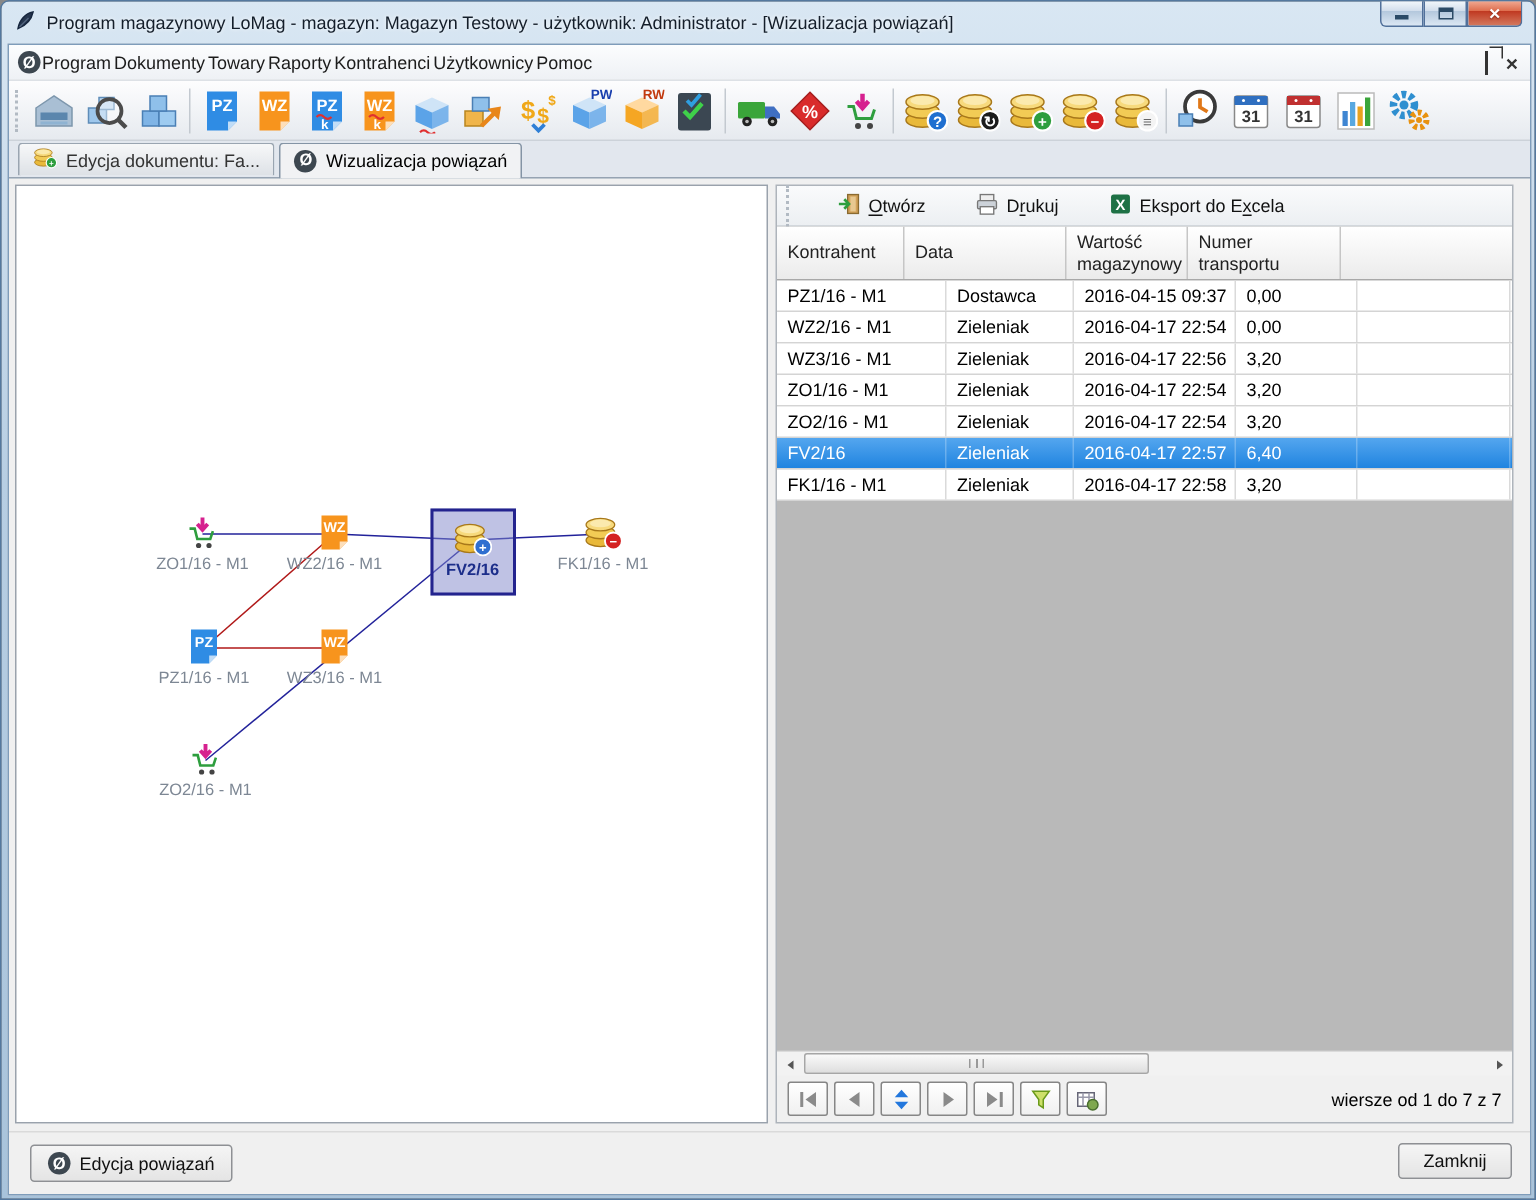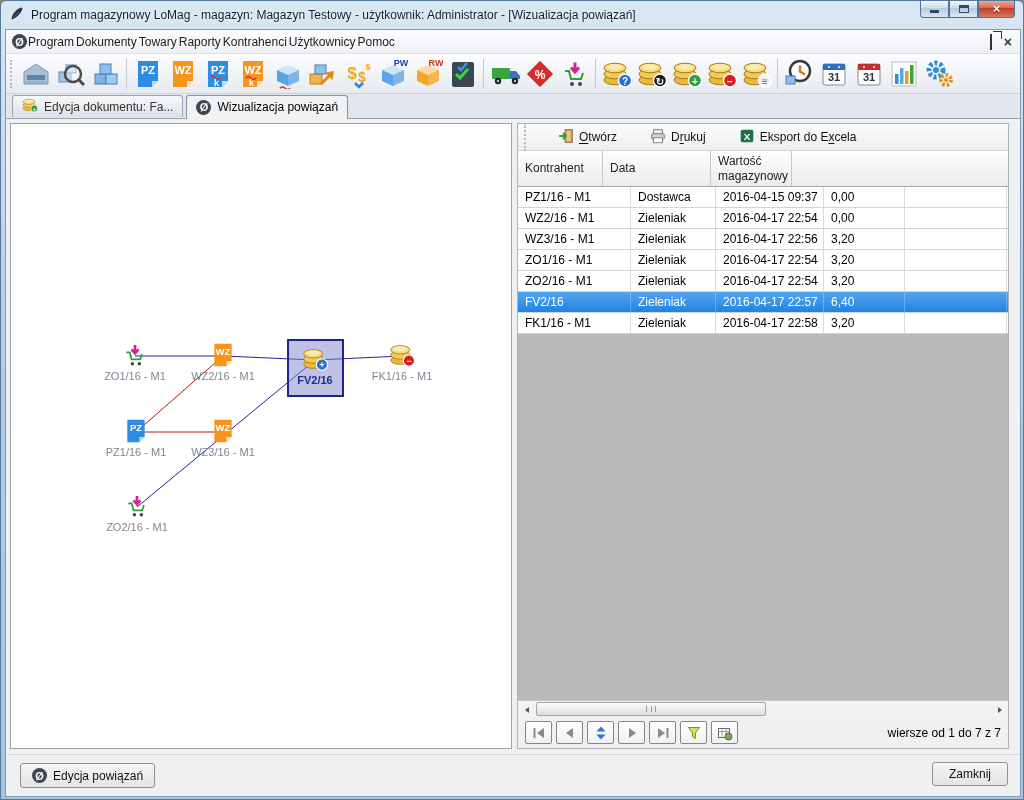--- a/index.html
+++ b/index.html
@@ -438,20 +438,21 @@
                   <text x="10" y="14.5" font-size="11" font-weight="bold" fill="#fff" text-anchor="middle">X</text>
                 </svg></span>
               <span>Eksport do E<u>x</u>cela</span>
             </span>
           </div>
         <div class="grid" id="grid">
             <div class="thead">
               <div class="th" style="width: 85px;">Kontrahent</div>
               <div class="th" style="width: 108px;">Data</div>
               <div class="th" style="width: 81px;">Wartość magazynowy</div>
+              <div class="th" style="width: 102px;">Numer transportu</div>
             </div>
             <div class="tr">
               <div class="td" style="width: 113px;">PZ1/16 - M1</div>
               <div class="td" style="width: 85px;">Dostawca</div>
               <div class="td" style="width: 108px;">2016-04-15 09:37</div>
               <div class="td num" style="width: 81px;">0,00</div>
               <div class="td" style="width: 102px;"></div>
             </div>
             <div class="tr">
               <div class="td" style="width: 113px;">WZ2/16 - M1</div>

